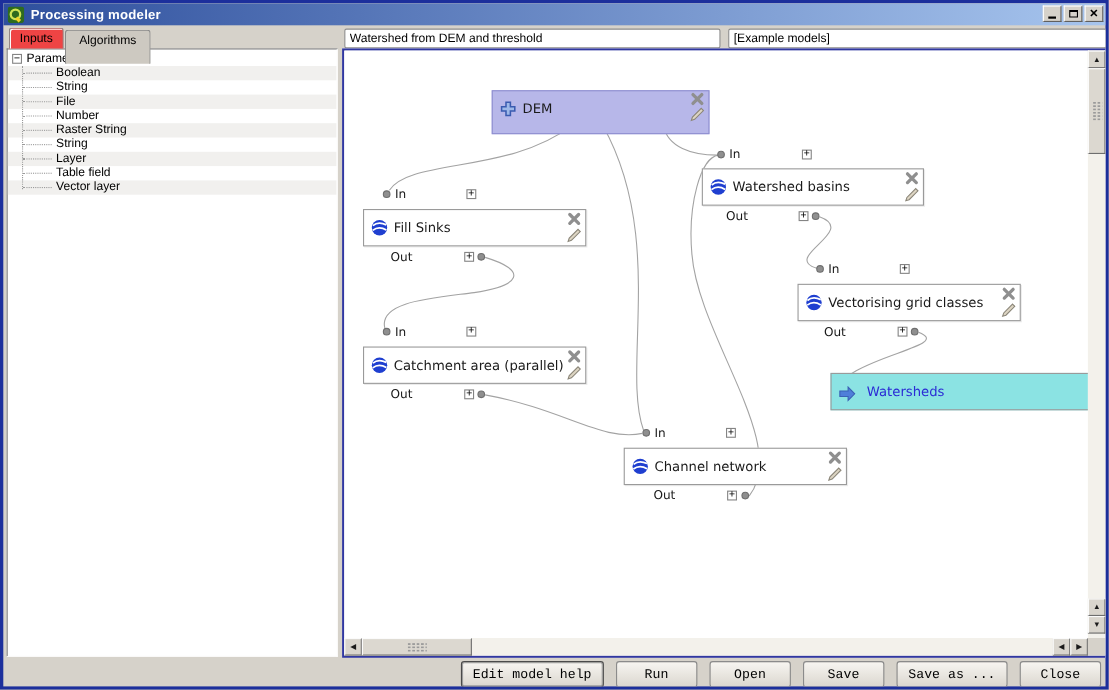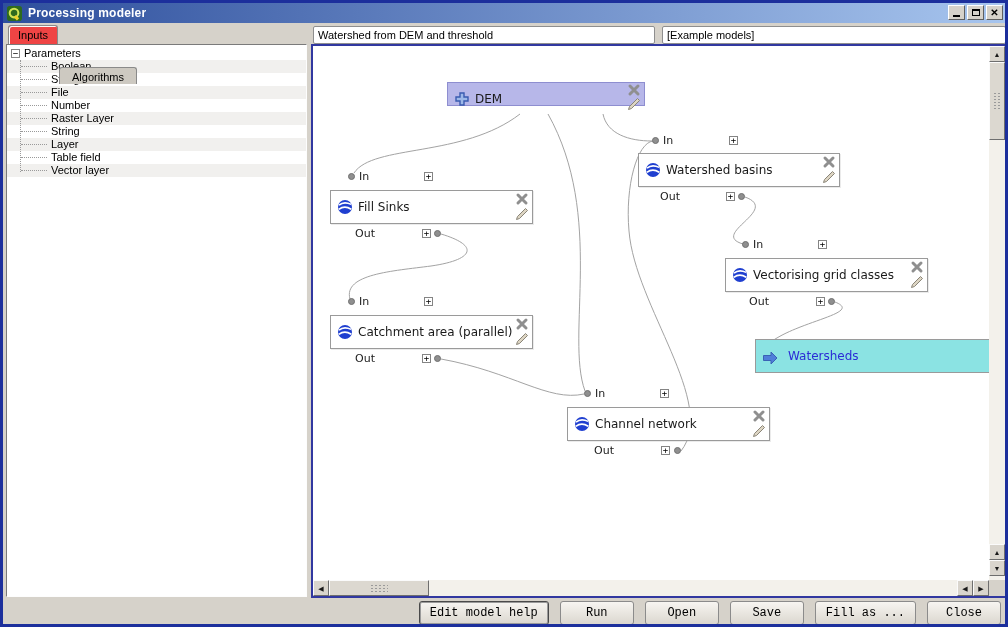--- a/index.html
+++ b/index.html
@@ -29,21 +29,21 @@
   .glyph-max { width:8px; height:7px; border:1px solid #000; border-top:2px solid #000; }
   .glyph-close { font-size:10px; font-weight:bold; }
   
   .tab {
     position:absolute; font-size:11px; text-align:center;
     background:#ef4444; border:1px solid #8a8a8a; border-bottom:none;
     border-radius:3px 3px 0 0; padding-top:3px;
   }
   .tab-active { left:5px; top:22px; width:50px; height:19px; z-index:3;
     box-shadow: inset 1px 1px 0 #fbfbfb; }
-  .tab-inactive { left:56px; top:24px; width:78px; height:17px; background:#cdc9c1; z-index:2;margin-top:40px; }
+  .tab-inactive { left:56px; top:24px; width:78px; height:31px; background:#cdc9c1; z-index:2; }
   
   .tree-panel {
     position:absolute; left:3px; top:41px; width:301px; height:553px;
     background:#fff; border:1px solid; border-color:#7a7a7a #fdfdfd #fdfdfd #7a7a7a;
     font-size:11px; overflow:hidden; padding-top:2px;
   }
   .tree-row { position:relative; height:13px; line-height:13px; white-space:nowrap; }
   .tree-row.alt { background:#f1f0ee; }
   .tree-vline { position:absolute; left:13px; top:15px; width:1px; height:112px;
     border-left:1px dotted #9a9a9a; z-index:1; }
@@ -74,21 +74,21 @@
     box-shadow: 1px 1px 0 rgba(0,0,0,0.08);
   }
   .node-title {
     position:absolute; left:27px; top:0; height:32px; line-height:32px;
     font-family:"DejaVu Sans",sans-serif; font-size:12px; color:#1a1a1a; white-space:nowrap;
   }
   .node-icon { position:absolute; left:6px; top:8px; width:16px; height:16px; }
   .x-icon { position:absolute; right:3px; top:1px; width:14px; height:14px; }
   .pencil-icon { position:absolute; right:3px; top:16px; width:14px; height:14px; }
   .dem-node {
-    position:absolute; left:134px; top:36px; width:198px; height:24px;
+    position:absolute; left:134px; top:36px; width:198px; height:40px;
     background:var(--dem_fill,#b7b7e9); border:1px solid var(--dem_border,#8e8ed0);
   }
   .out-node {
     position:absolute; left:442px; top:293px; width:243px; height:34px;
     background:var(--output_fill,#8be3e3); border:1px solid var(--node_border,#9a9a9a);
   }
   .out-node .node-title { color:var(--output_text,#2b2bd5); left:32px; }
   .io-label { position:absolute; font-family:"DejaVu Sans",sans-serif; font-size:11px; color:#1a1a1a; height:12px; line-height:12px; }
   .plusbox {
     position:absolute; width:9px; height:9px; background:#fff; border:1px solid #848484;
@@ -156,21 +156,21 @@
 
   <div class="tree-panel">
     <div class="tree-vline"></div>
     <div class="tree-row">
       <span class="expander">−</span><span>Parameters</span>
     </div>
     <div class="tree-row tree-child alt"><span class="tree-stub"></span><span>Boolean</span></div>
     <div class="tree-row tree-child"><span class="tree-stub"></span><span>String</span></div>
     <div class="tree-row tree-child alt"><span class="tree-stub"></span><span>File</span></div>
     <div class="tree-row tree-child"><span class="tree-stub"></span><span>Number</span></div>
-    <div class="tree-row tree-child alt"><span class="tree-stub"></span><span>Raster Layer</span></div>
+    <div class="tree-row tree-child alt"><span class="tree-stub"></span><span>Raster String</span></div>
     <div class="tree-row tree-child"><span class="tree-stub"></span><span>String</span></div>
     <div class="tree-row tree-child alt"><span class="tree-stub"></span><span>Layer</span></div>
     <div class="tree-row tree-child"><span class="tree-stub"></span><span>Table field</span></div>
     <div class="tree-row tree-child alt"><span class="tree-stub"></span><span>Vector layer</span></div>
   </div>
 
   <input class="hfield" style="left: 310px; width: 342px;" value="Watershed from DEM and threshold">
   <input class="hfield" style="left: 659px; width: 344px;" value="[Example models]">
 
   <div class="canvas-frame">
@@ -329,17 +329,17 @@
       <div class="sb-btn" style="left:660px; top:0;">▶</div>
     </div>
     <div class="corner"></div>
   </div>
 
   <div class="button-row">
     <div class="btn btn-default">Edit model help</div>
     <div class="btn">Run</div>
     <div class="btn">Open</div>
     <div class="btn">Save</div>
-    <div class="btn">Fill as ...</div>
+    <div class="btn">Save as ...</div>
     <div class="btn">Close</div>
   </div>
 
 </div>
 
 </body></html>

